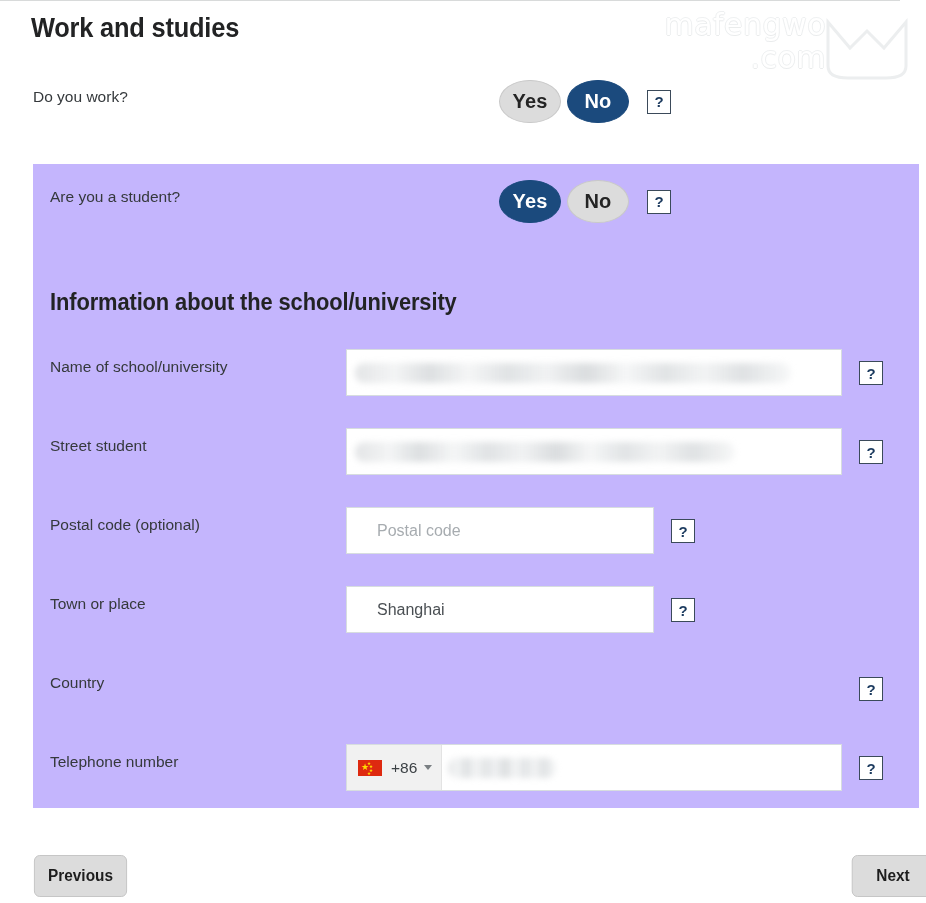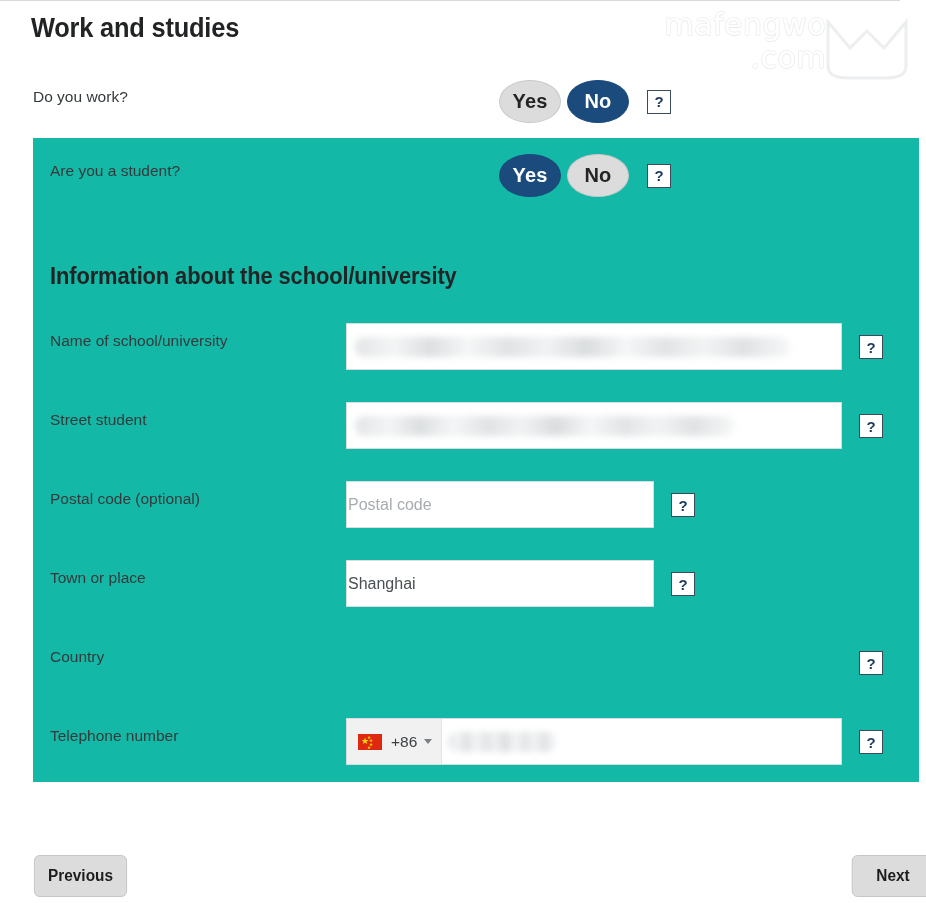--- a/index.html
+++ b/index.html
@@ -118,24 +118,24 @@
     justify-content: center;
     box-sizing: border-box;
     cursor: pointer;
     line-height: 1;
   }
 
   
   .panel {
     position: absolute;
     left: 33px;
-    top: 138px;
+    top: 164px;
     width: 886px;
     height: 644px;
-    background: #14b8a6;
+    background: #c4b5fd;
   }
 
   .section-title {
     position: absolute;
     left: 17px;
     top: 125px;
     font-size: 23px;
     font-weight: bold;
     color: #222324;
     letter-spacing: -0.1px;
@@ -164,21 +164,21 @@
     top: 0;
     height: 47px;
     background: #ffffff;
     border: 1px solid #d7dddf;
     box-sizing: border-box;
     display: flex;
     align-items: center;
     cursor: text;
   }
   .field .value {
-    padding-left: 1px;
+    padding-left: 30px;
     font-size: 16px;
     color: #4a4f53;
     white-space: nowrap;
   }
   .field .value.placeholder { color: #a7acb0; }
 
   .row-help {
     position: absolute;
     top: 12px;
   }

